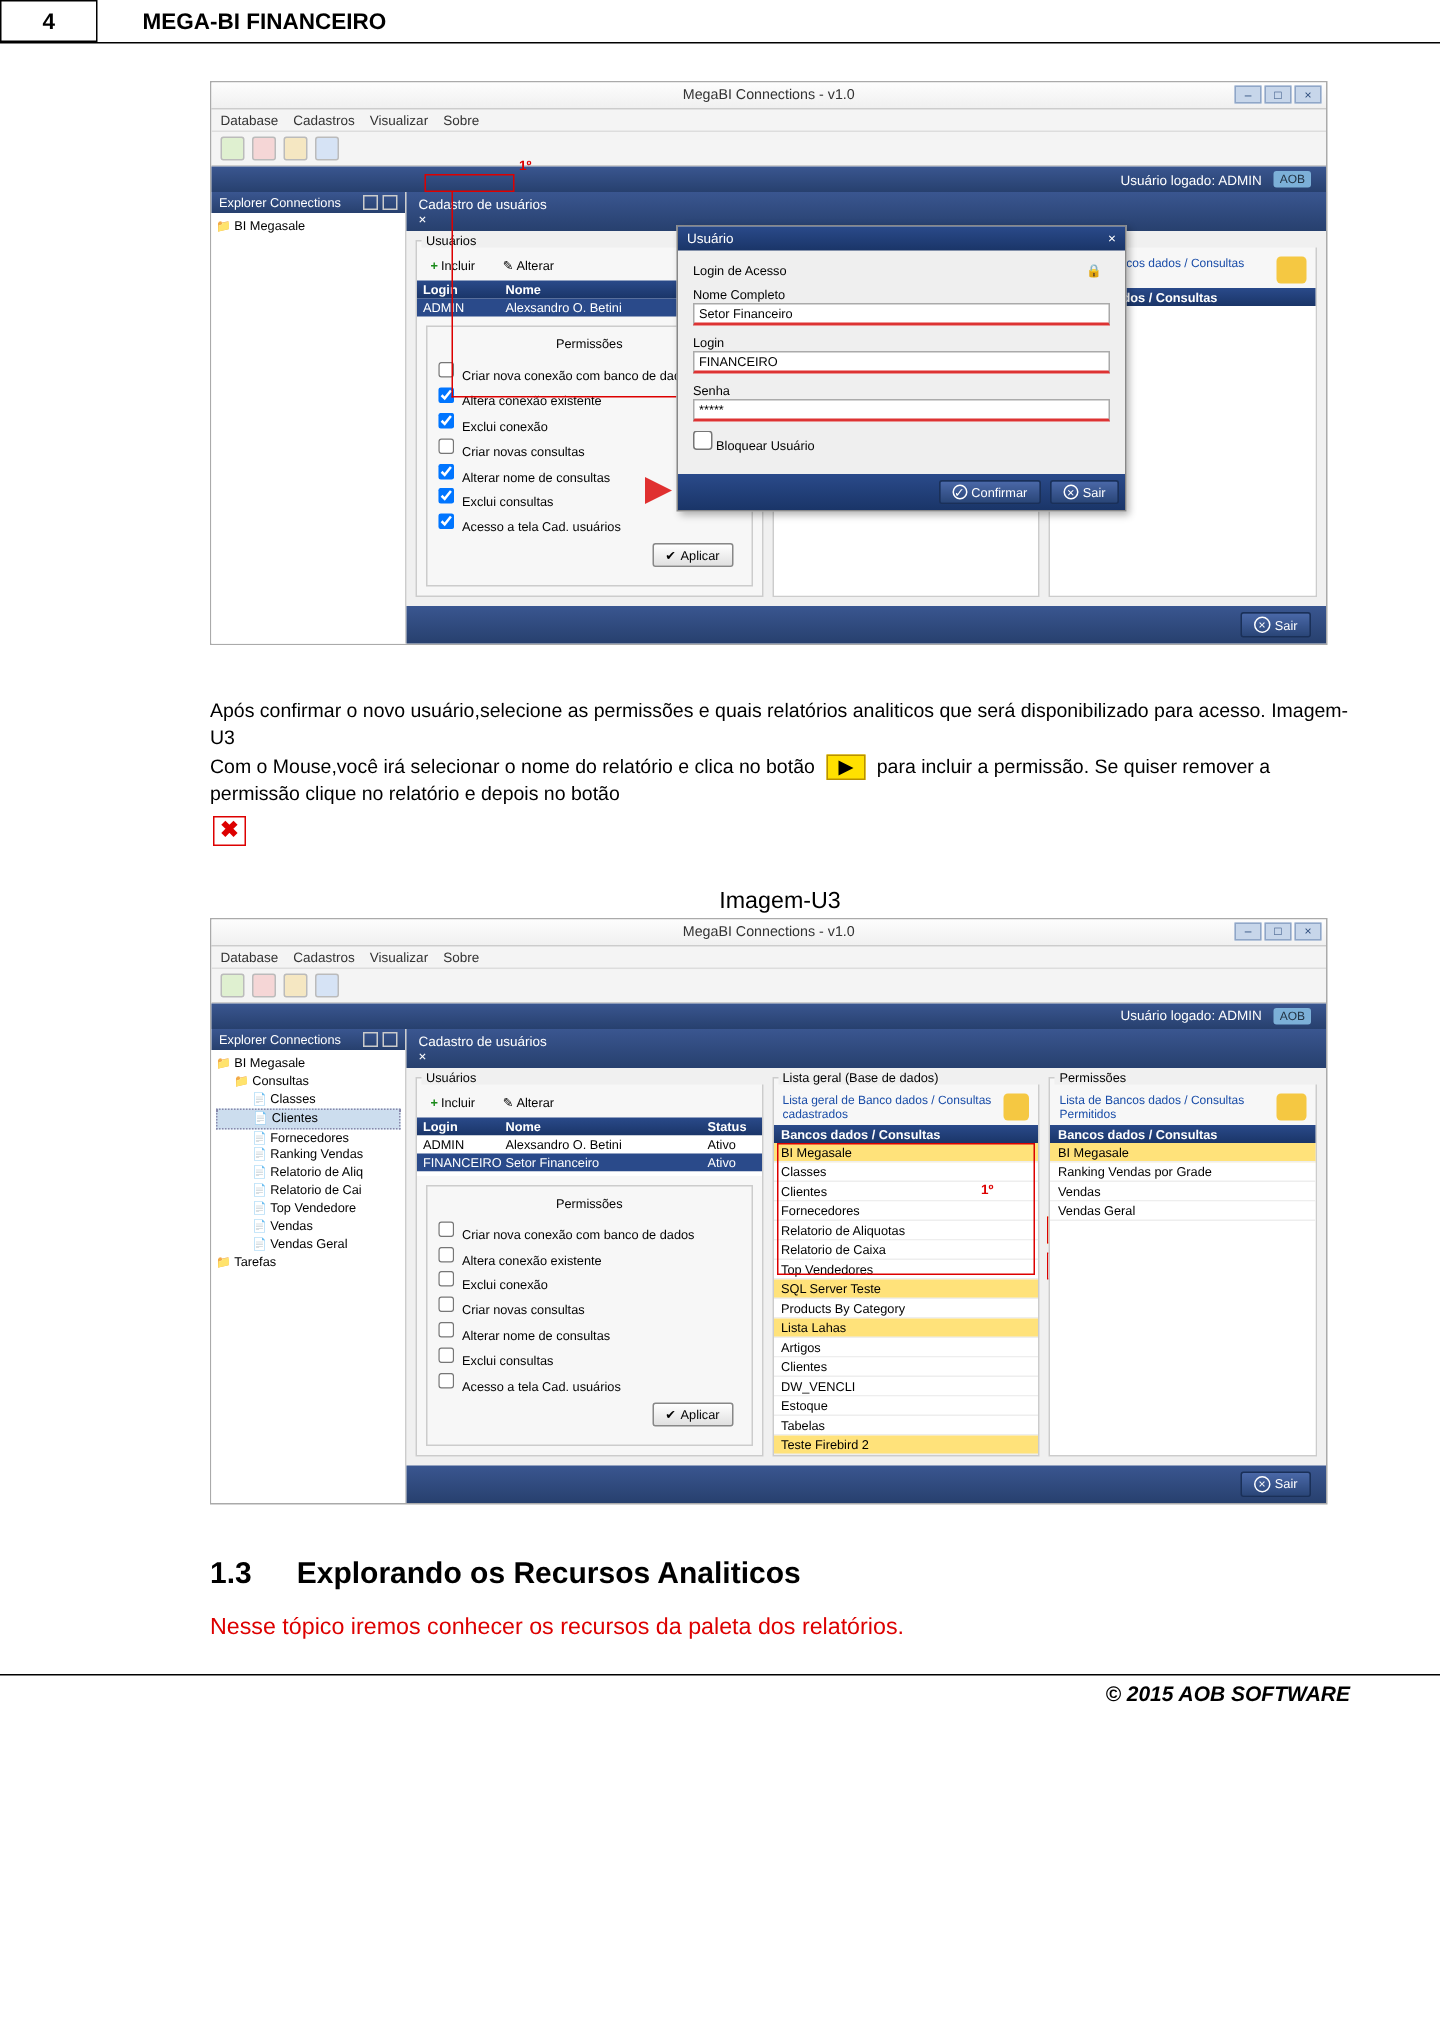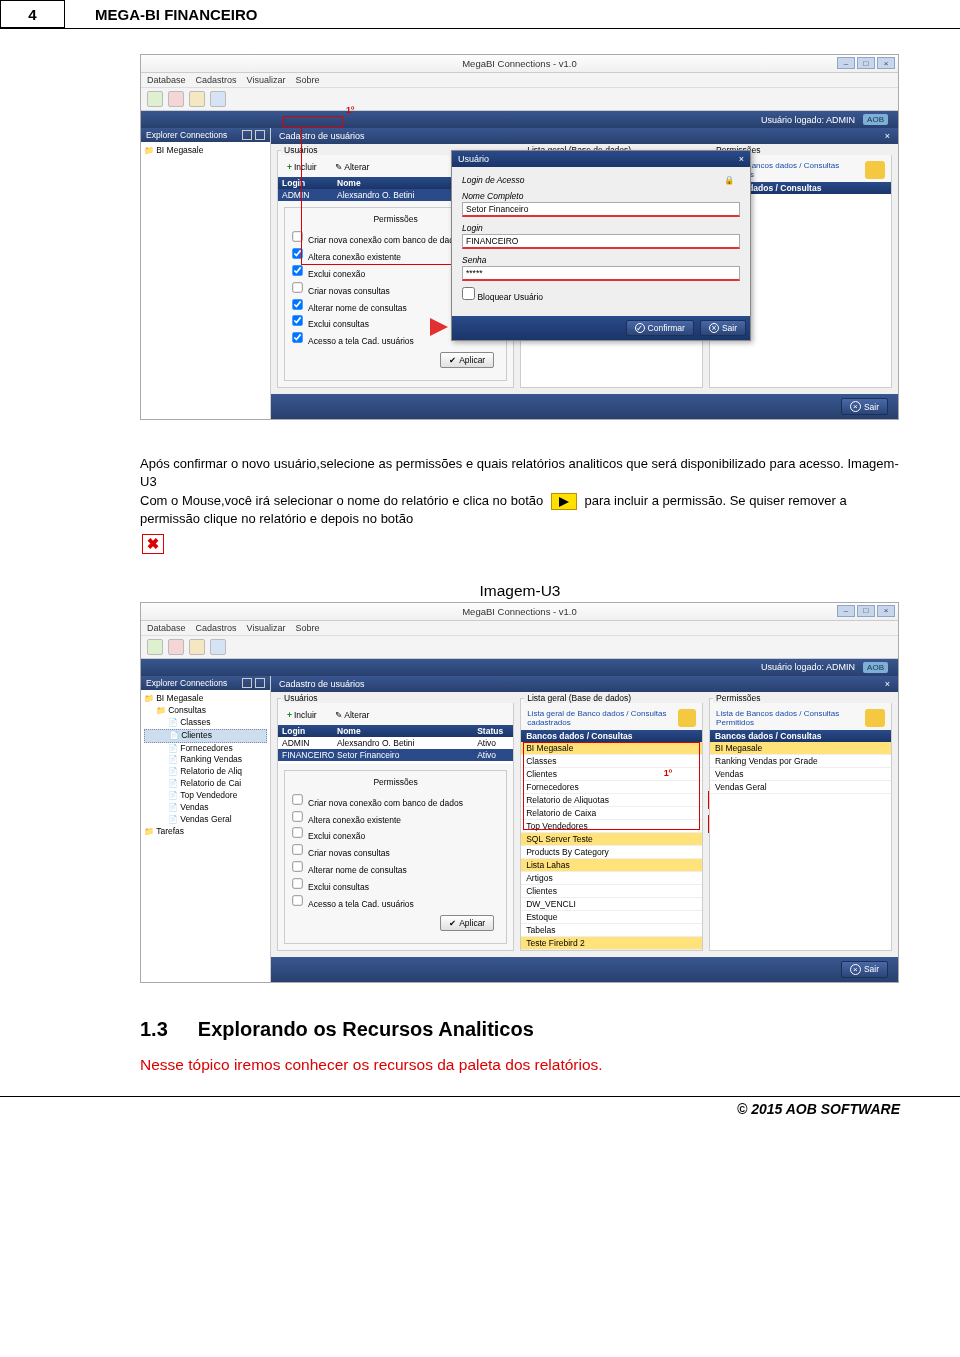--- a/index.html
+++ b/index.html
@@ -36,21 +36,21 @@
     font-weight: bold;
   }
   .content {
     padding: 0 60px 0 140px;
   }
   
   .screenshot {
     border: 1px solid #aaa;
     background: #fff;
     font-size: 9px;
-    margin: 10px 1px 35px 0;
+    margin: 10px 15px 35px 0;
     position: relative;
   }
   .ss-titlebar {
     background: linear-gradient(#fdfdfd,#f0f0f0);
     height: 18px;
     display:flex;
     align-items:center;
     justify-content:center;
     border-bottom:1px solid #ccc;
     font-size:9.5px;
@@ -135,20 +135,21 @@
     display:flex;
     flex-direction:column;
   }
   .ss-main-head {
     background: linear-gradient(#3a5690,#27406e);
     color:#fff;
     font-size:9px;
     padding:3px 8px;
     display:flex;
     justify-content:space-between;
+    flex-direction:column;
   }
   .ss-panels {
     display:flex;
     padding:6px;
     gap:6px;
     flex:1;
   }
   .ss-panel {
     flex:1;
     display:flex;
@@ -266,21 +267,21 @@
   .ss-dlg-title {
     background:linear-gradient(#2a4a8a,#1a3568);
     color:#fff;
     font-size:9px;
     padding:3px 6px;
     display:flex;
     justify-content:space-between;
   }
   .ss-dlg-body { padding:8px 10px; font-size:8.5px;}
   .ss-dlg-body .fld { margin-bottom:6px;}
-  .ss-dlg-body .lbl{ display:block; margin-bottom:1px;font-style:italic;}
+  .ss-dlg-body .lbl{ display:block; margin-bottom:1px;}
   .ss-dlg-body .inp{
     width:100%;
     border:1px solid #aaa;
     border-bottom:2px solid #d33;
     padding:1px 3px;
     font-size:8.5px;
     background:#fff;
   }
   .ss-dlg-body .lockico{
     float:right; width:16px;height:16px;

